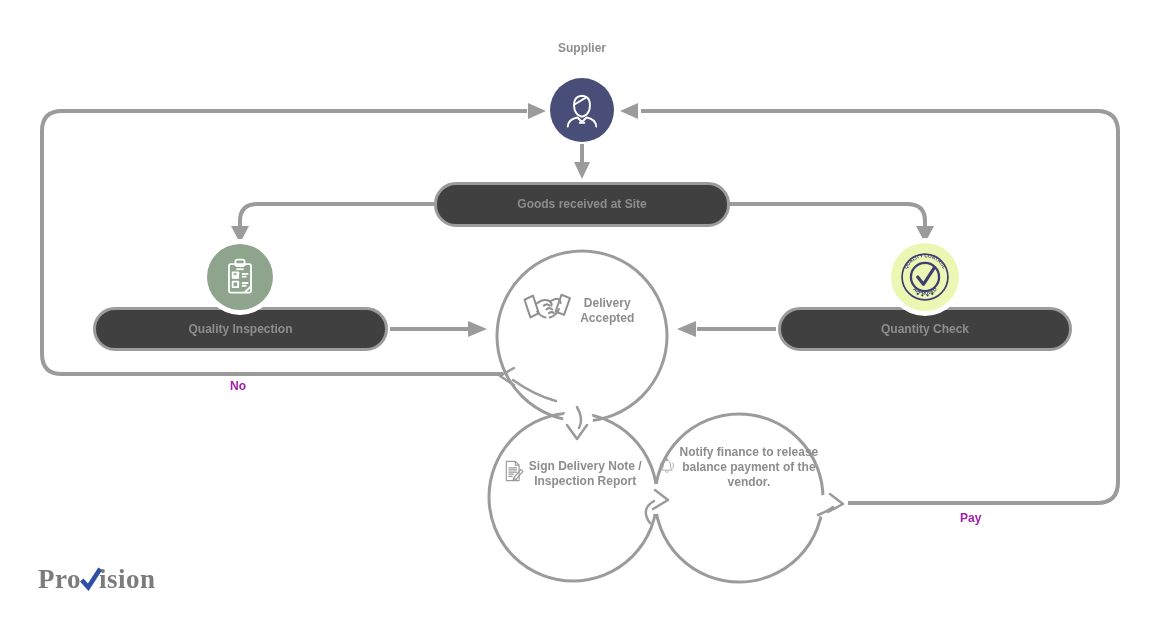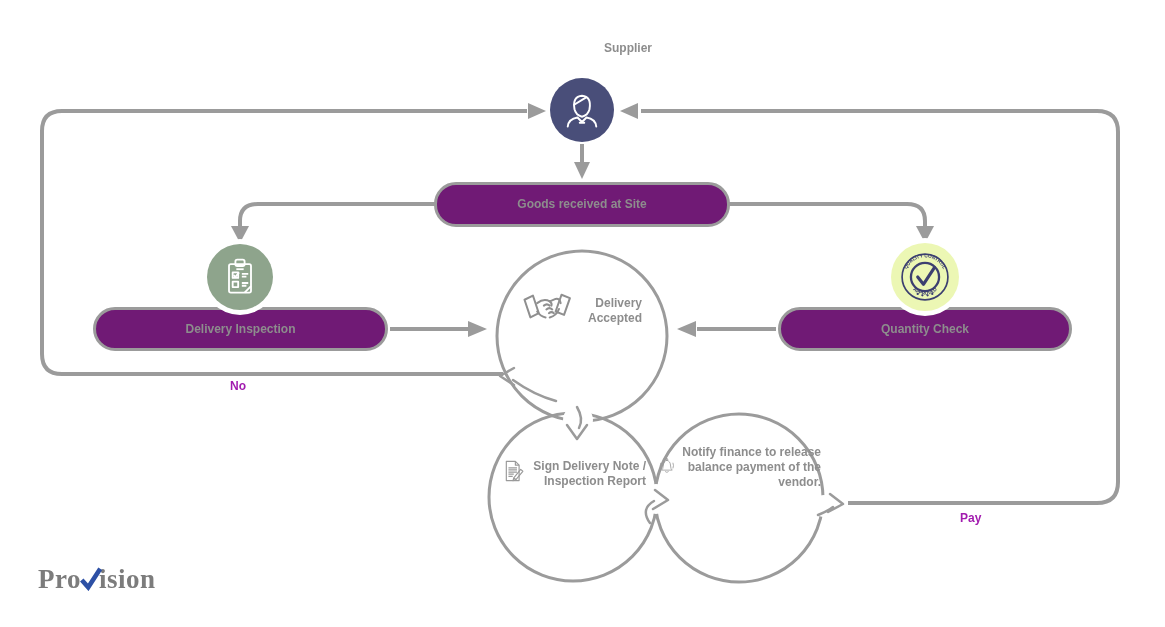--- a/index.html
+++ b/index.html
@@ -2,23 +2,23 @@
 <html><head>
 <meta charset="utf-8">
 <style>
   html,body{margin:0;padding:0;background:#fff;}
   .canvas{
     position:relative; width:1165px; height:627px; background:#ffffff;
     font-family:"Liberation Sans", sans-serif; overflow:hidden;
   }
   svg{display:block;}
   #wires{position:absolute; left:0; top:0;}
-  .lbl{ color:#8d8d8d; font-weight:bold; font-size:12px; line-height:1.25; text-align:right; }
+  .lbl{ color:#8d8d8d; font-weight:bold; font-size:12px; line-height:1.25; text-align:center; }
   .node-box{
-    position:absolute; border:3px solid #9b9b9b; border-radius:22px; background:#701a75;
+    position:absolute; border:3px solid #9b9b9b; border-radius:22px; background:#404040;
     display:flex; align-items:center; justify-content:center;
   }
   .badge-circle{
     position:absolute; border-radius:50%; display:flex; align-items:center; justify-content:center;
     box-shadow:0 0 0 5px #fff; z-index:3;
   }
   .supplier-circle{ position:absolute; border-radius:50%; background:#494e79;
     display:flex; align-items:center; justify-content:center; }
   .circle-content{
     position:absolute; display:flex; flex-direction:row; align-items:center; z-index:2;
@@ -114,21 +114,21 @@
         <rect x="16" y="19" width="6" height="6"></rect>
         <path d="M17,22 l2,2 l4,-5"></path>
         <path d="M26,20.5 h7 M26,23.5 h5"></path>
         <rect x="16" y="29" width="6" height="6"></rect>
         <path d="M26,30.5 h7 M26,33.5 h5"></path>
         <path d="M36,34 L29,41"></path>
       </g>
     </svg>
   </div>
   <div class="node-box" style="left:93px; top:307px; width:289px; height:38px;">
-    <div class="lbl">Delivery Inspection</div>
+    <div class="lbl">Quality Inspection</div>
   </div>
 
   <div class="badge-circle" style="left:891px; top:243px; width:68px; height:68px; background:#ecf7b4;">
     <svg width="50" height="50" viewBox="0 0 48 48">
       <defs>
         <path id="sealTop" d="M 5,24 A 19,19 0 0 1 43,24"></path>
         <path id="sealBot" d="M 7,24 A 17,17 0 0 0 41,24"></path>
       </defs>
       <g stroke="#3c3f70" fill="none">
         <circle cx="24" cy="24" r="22" stroke-width="1.6"></circle>

